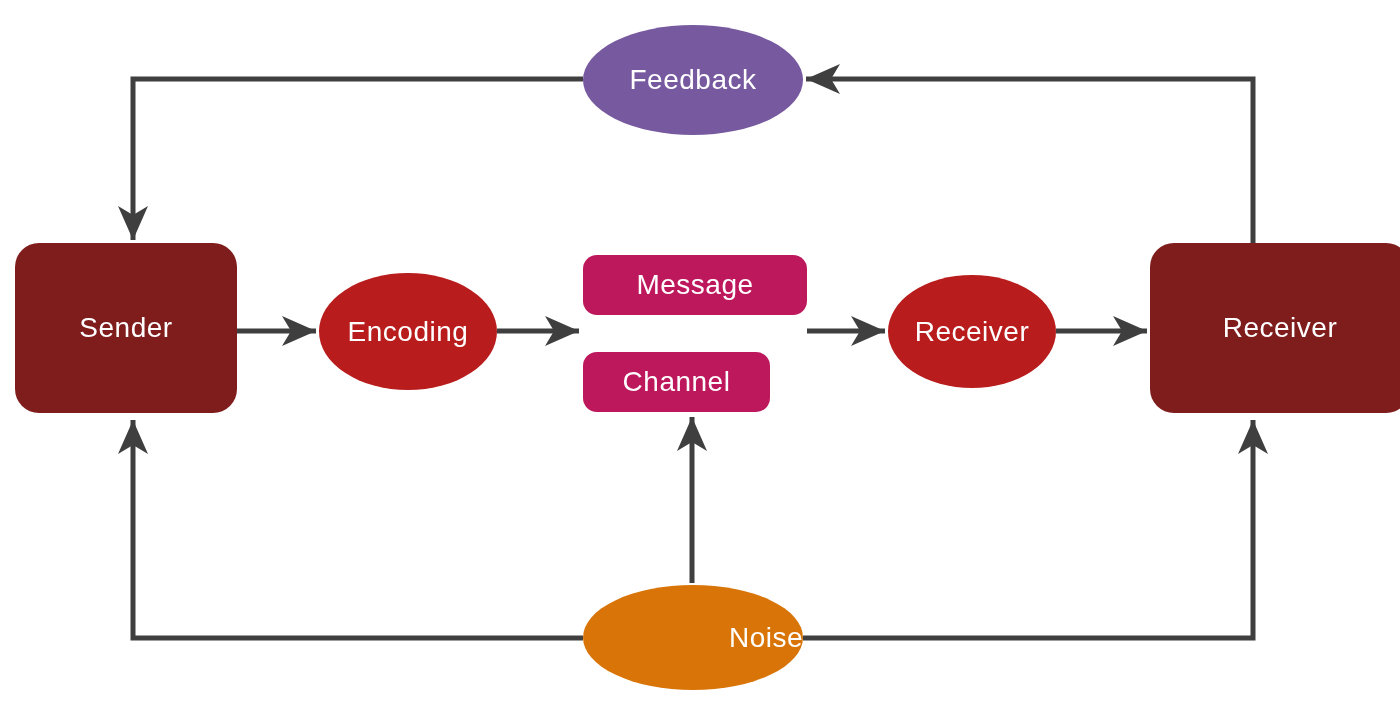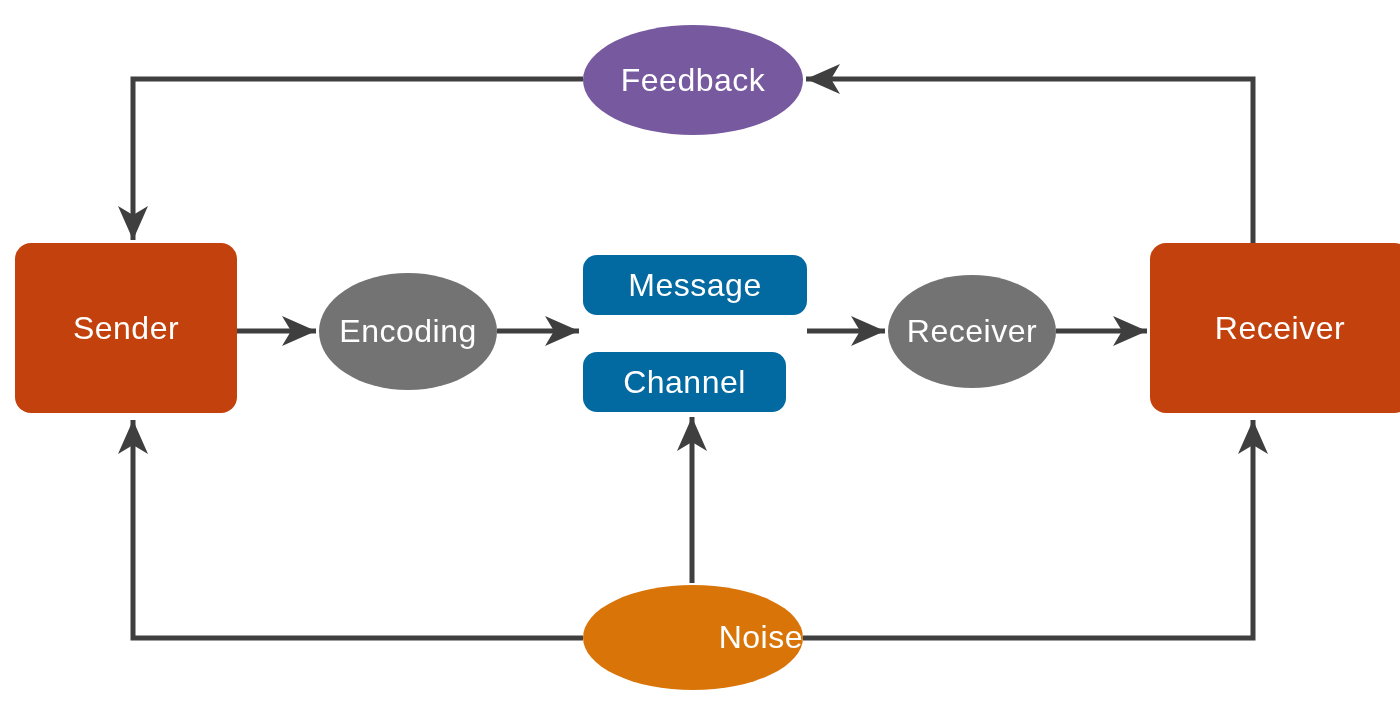--- a/index.html
+++ b/index.html
@@ -26,46 +26,46 @@
     stroke: #3F3F3F;
     stroke-width: 5;
     fill: none;
   }
   .node {
     position: absolute;
     display: flex;
     align-items: center;
     justify-content: center;
     color: #ffffff;
-    font-size: 32px;
+    font-size: 28px;
     letter-spacing: 0.5px;
     text-align: center;
     box-sizing: border-box;
   }
   .rect {
-    background: #c2410c;
-    border-radius: 16px;
+    background: #7f1d1d;
+    border-radius: 24px;
   }
   .pill {
-    background: #0369a1;
+    background: #be185d;
     border-radius: 14px;
   }
   .ellipse {
     border-radius: 50%;
   }
-  .green  { background: #737373; }
+  .green  { background: #b91c1c; }
   .purple { background: #77599F; }
   .orange { background: #D97508; }
 
   .node-sender   { left: 15px;   top: 243px; width: 222px; height: 170px; }
   .node-receiver { left: 1150px; top: 243px; width: 260px; height: 170px; }
   .node-encoding { left: 319px;  top: 273px; width: 178px; height: 117px; }
   .node-decoding { left: 888px;  top: 275px; width: 168px; height: 113px; }
   .node-message  { left: 583px;  top: 255px; width: 224px; height: 60px; }
-  .node-channel  { left: 583px;  top: 352px; width: 203px; height: 60px; }
+  .node-channel  { left: 583px;  top: 352px; width: 187px; height: 60px; }
   .node-feedback { left: 583px;  top: 25px;  width: 220px; height: 110px; }
   .node-noise    { left: 583px;  top: 585px; width: 220px; height: 105px; justify-content: flex-end; }
 </style>
 </head>
 <body>
 
 <div class="canvas">
 
   <svg class="edges" viewBox="0 0 1400 720" xmlns="http://www.w3.org/2000/svg">
     <defs>

